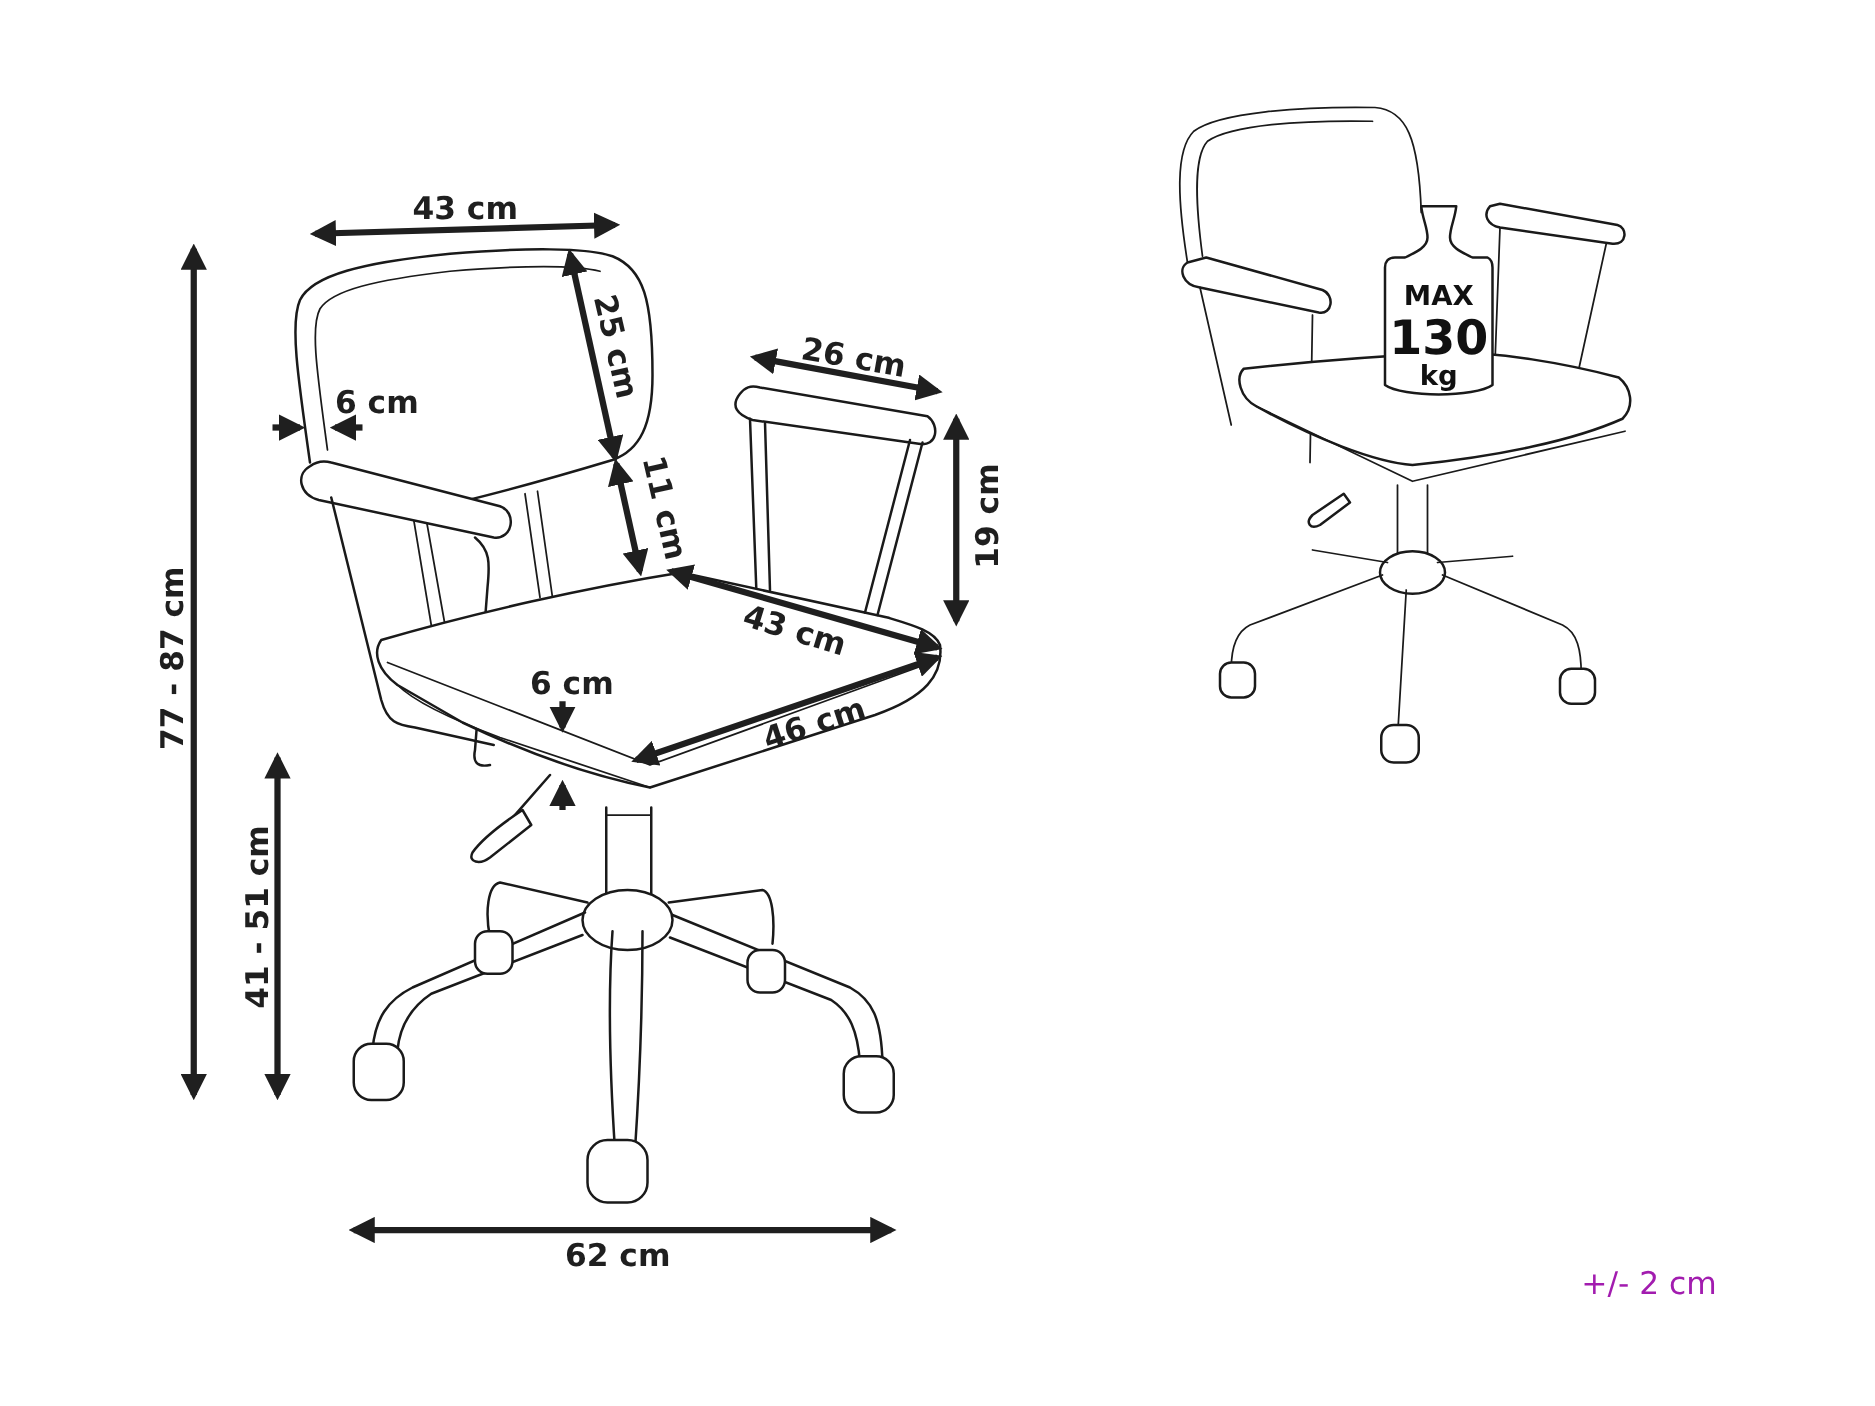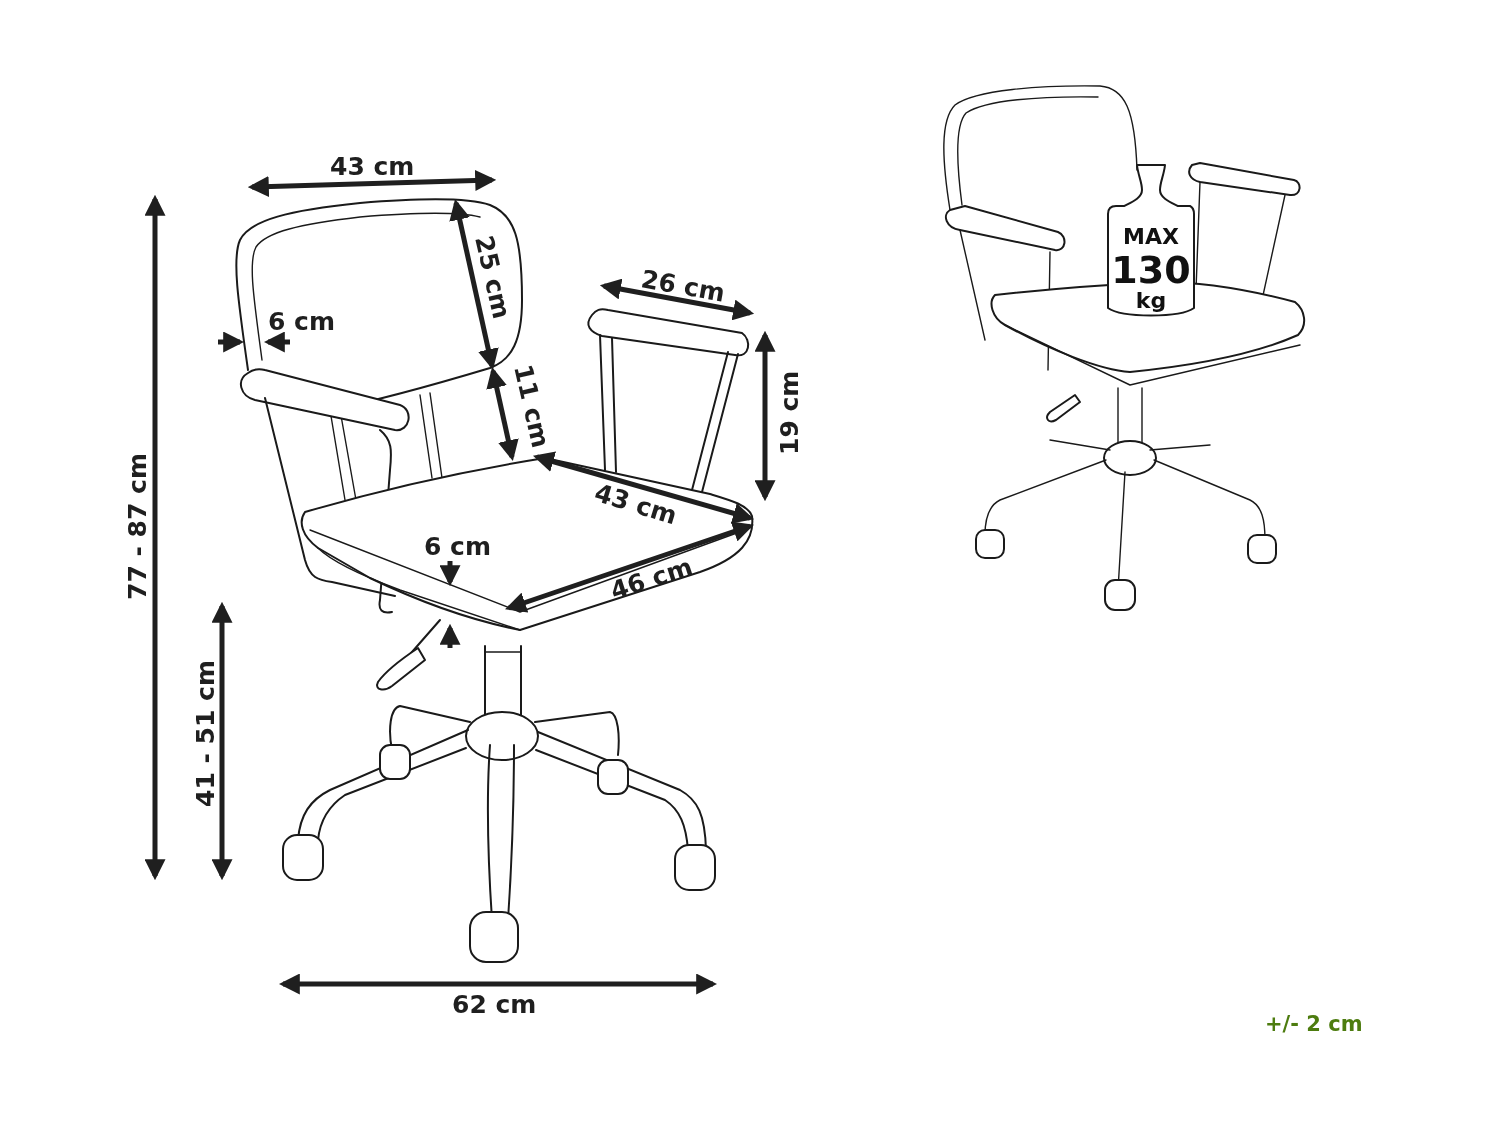--- a/index.html
+++ b/index.html
@@ -4,21 +4,21 @@
 <style>
   html, body { margin: 0; padding: 0; background: #ffffff; }
   body { width: 1500px; height: 1125px; position: relative; overflow: hidden;
          font-family: "DejaVu Sans", sans-serif; }
   svg { position: absolute; left: 0; top: 0; }
   .ln { fill: none; stroke: #1a1a1a; stroke-width: 2; stroke-linejoin: round; stroke-linecap: round; }
   .ln-thin { fill: none; stroke: #1a1a1a; stroke-width: 1.4; stroke-linejoin: round; stroke-linecap: round; }
   .ln-fill { fill: #ffffff; stroke: #1a1a1a; stroke-width: 2; stroke-linejoin: round; }
   .dim { stroke: #1f1f1f; stroke-width: 5; fill: none; }
   .lbl { font-family: "DejaVu Sans", sans-serif; font-weight: bold; fill: #1f1f1f; font-size: 25px; }
-  .note { position: absolute; font-weight: bold; font-size: 21px; color: #4d7c0f; }
+  .note { position: absolute; font-weight: normal; font-size: 25px; color: #a21caf; }
   .wt { font-family: "DejaVu Sans", sans-serif; font-weight: bold; fill: #111; text-anchor: middle; }
 </style>
 </head>
 <body>
 
 <svg width="1500" height="1125" viewBox="0 0 1500 1125">
   <defs>
     <marker id="ah" viewBox="0 0 10 10" refX="8" refY="5" markerWidth="4.2" markerHeight="4.2" orient="auto-start-reverse">
       <path d="M0,0 L10,5 L0,10 z" fill="#1f1f1f"></path>
     </marker>

